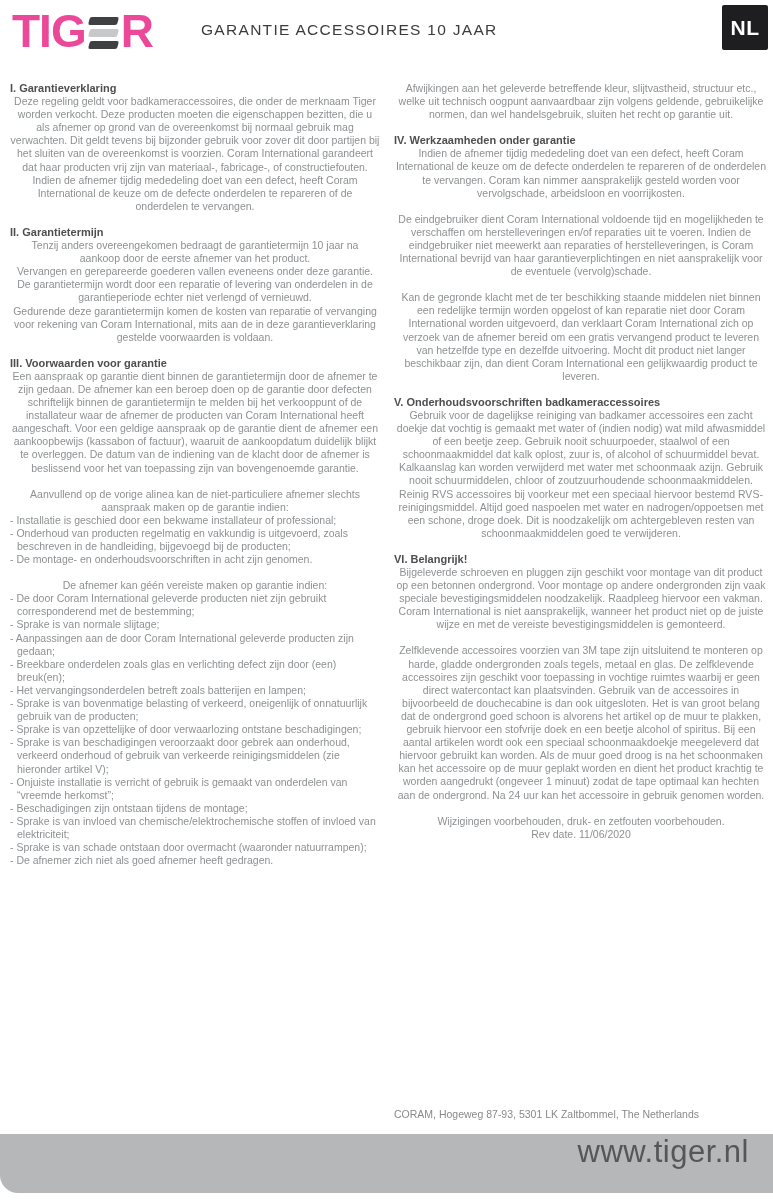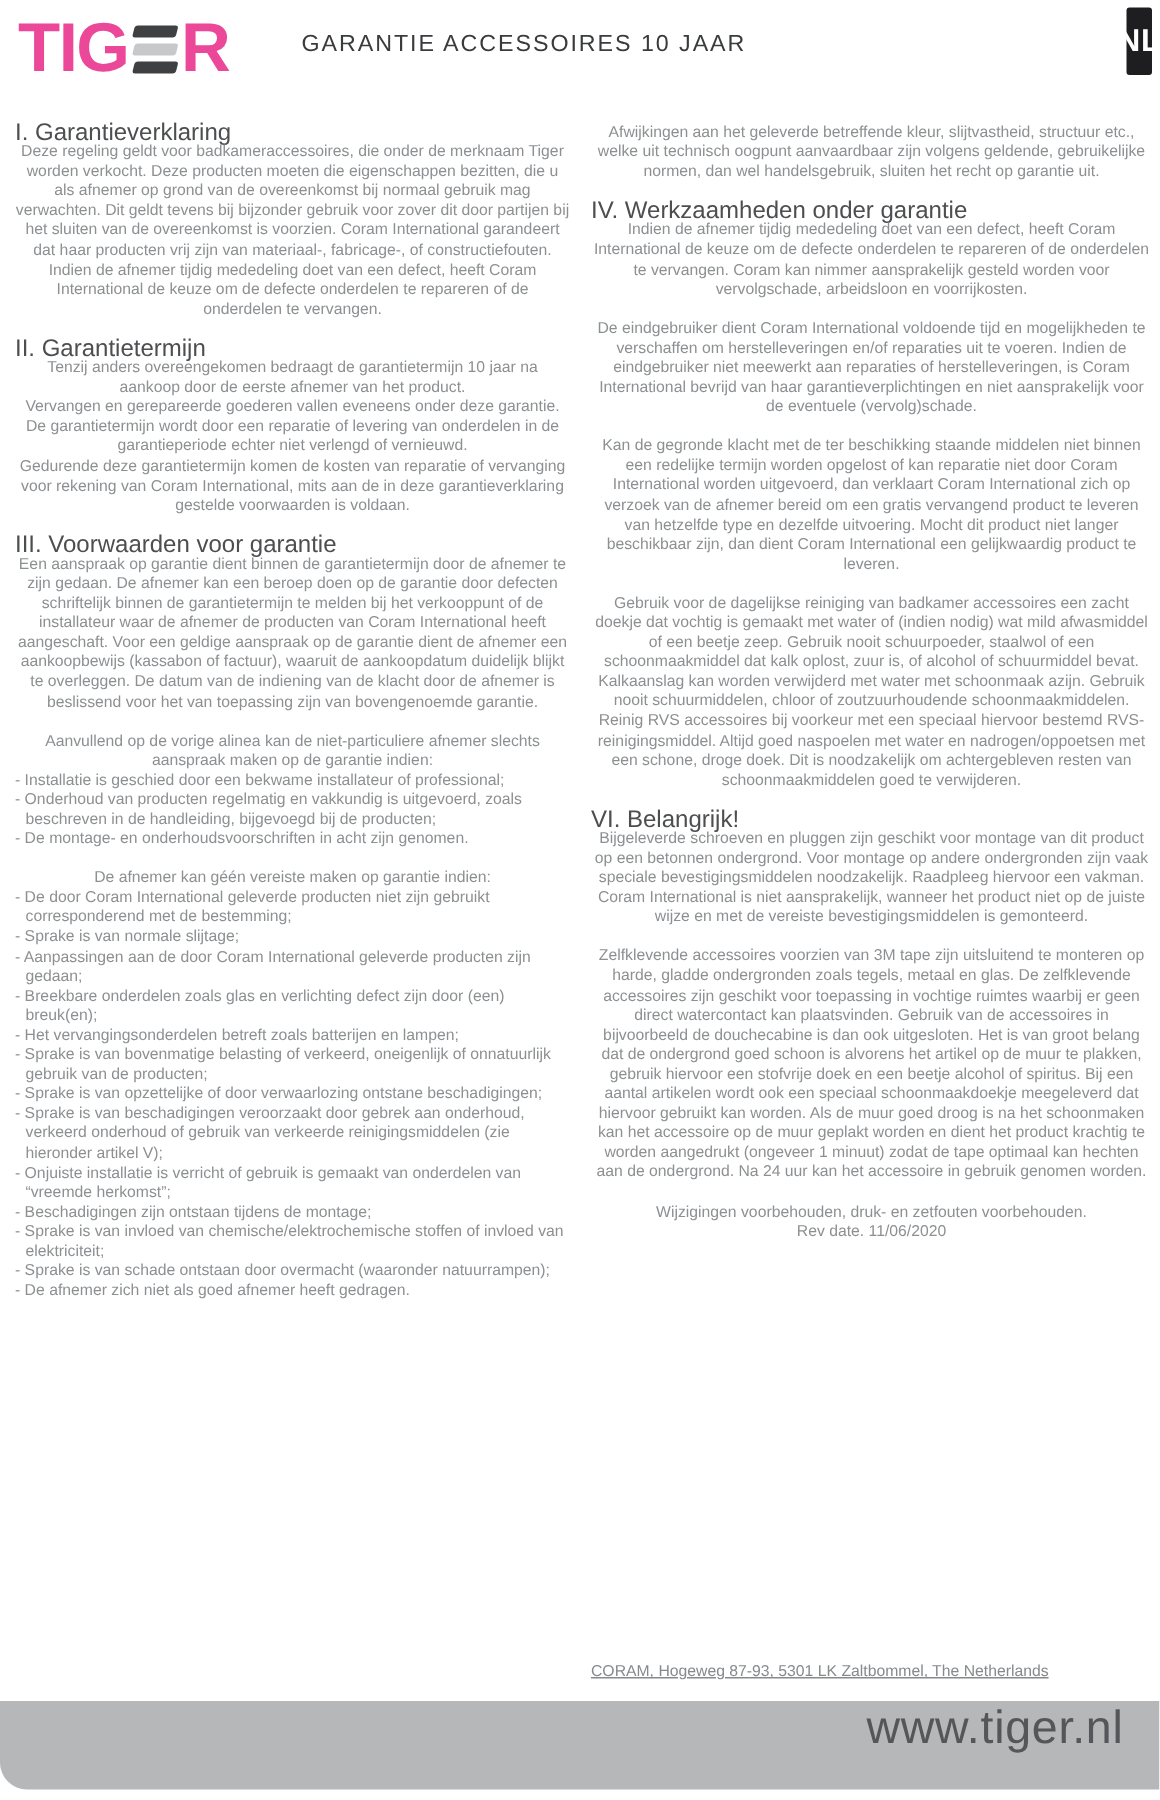--- a/index.html
+++ b/index.html
@@ -18,41 +18,41 @@
   .logo-e{display:inline-flex;flex-direction:column;justify-content:center;
     margin:0 3px;padding-top:4px;}
   .logo-e i{display:block;width:29px;height:8px;margin:2px 0;border-radius:2px;
     transform:skewX(-14deg);background:#3f4042;}
   .logo-e i.mid{background:#c7c8ca;}
   .doc-title{
     position:absolute;left:201px;top:21px;
     font-size:15.5px;font-weight:400;letter-spacing:1.3px;color:#3a3b3d;
   }
   .nl-badge{
-    position:absolute;right:5px;top:5px;width:17px;height:45px;
+    position:absolute;right:5px;top:5px;width:46px;height:45px;
     background:#1e1e20;color:#ffffff;border-radius:2px;
     display:flex;align-items:center;justify-content:center;
     font-size:21px;font-weight:700;letter-spacing:0.5px;
   }
   
   .col{
     position:absolute;top:82px;
     font-size:10.5px;line-height:13.1px;color:#8d9092;
   }
   .col-left{left:10px;width:370px;}
   .col-right{left:394px;width:374px;}
   .block{margin:0 0 13px 0;}
   .block.hd{margin-bottom:0;}
-  .sec-h{font-weight:400;color:#4d4e50;font-size:16px;}
+  .sec-h{font-weight:700;color:#4d4e50;font-size:11px;}
   .para{white-space:pre-line;text-align:center;}
   .bitem{text-indent:-7px;padding-left:7px;}
   
   .address{
     position:absolute;left:394px;top:1108px;
-    font-size:10.5px;color:#87898b;text-decoration:underline;
+    font-size:10.5px;color:#87898b;
   }
   .footer-bar{
     position:absolute;left:0;top:1134px;width:773px;height:59px;
     background:#b5b7b9;border-radius:0 0 0 18px;
     display:flex;align-items:flex-start;justify-content:flex-end;
     padding-right:24px;box-sizing:border-box;
   }
   .footer-url{
     font-size:31px;font-weight:400;color:#55565a;letter-spacing:0.5px;
     font-family:"Liberation Sans","DejaVu Sans",sans-serif;
@@ -132,20 +132,23 @@
     </div>
     <div class="block">
       <div class="para">Indien de afnemer tijdig mededeling doet van een defect, heeft Coram International de keuze om de defecte onderdelen te repareren of de onderdelen te vervangen. Coram kan nimmer aansprakelijk gesteld worden voor vervolgschade, arbeidsloon en voorrijkosten.</div>
     </div>
     <div class="block">
       <div class="para">De eindgebruiker dient Coram International voldoende tijd en mogelijkheden te verschaffen om herstelleveringen en/of reparaties uit te voeren. Indien de eindgebruiker niet meewerkt aan reparaties of herstelleveringen, is Coram International bevrijd van haar garantieverplichtingen en niet aansprakelijk voor de eventuele (vervolg)schade.</div>
     </div>
     <div class="block">
       <div class="para">Kan de gegronde klacht met de ter beschikking staande middelen niet binnen een redelijke termijn worden opgelost of kan reparatie niet door Coram International worden uitgevoerd, dan verklaart Coram International zich op verzoek van de afnemer bereid om een gratis vervangend product te leveren van hetzelfde type en dezelfde uitvoering. Mocht dit product niet langer beschikbaar zijn, dan dient Coram International een gelijkwaardig product te leveren.</div>
     </div>
+    <div class="block hd">
+      <div class="sec-h">V. Onderhoudsvoorschriften badkameraccessoires</div>
+    </div>
     <div class="block">
       <div class="para">Gebruik voor de dagelijkse reiniging van badkamer accessoires een zacht doekje dat vochtig is gemaakt met water of (indien nodig) wat mild afwasmiddel of een beetje zeep. Gebruik nooit schuurpoeder, staalwol of een schoonmaakmiddel dat kalk oplost, zuur is, of alcohol of schuurmiddel bevat. Kalkaanslag kan worden verwijderd met water met schoonmaak azijn. Gebruik nooit schuurmiddelen, chloor of zoutzuurhoudende schoonmaakmiddelen. Reinig RVS accessoires bij voorkeur met een speciaal hiervoor bestemd RVS-reinigingsmiddel. Altijd goed naspoelen met water en nadrogen/oppoetsen met een schone, droge doek. Dit is noodzakelijk om achtergebleven resten van schoonmaakmiddelen goed te verwijderen.</div>
     </div>
     <div class="block hd">
       <div class="sec-h">VI. Belangrijk!</div>
     </div>
     <div class="block">
       <div class="para">Bijgeleverde schroeven en pluggen zijn geschikt voor montage van dit product op een betonnen ondergrond. Voor montage op andere ondergronden zijn vaak speciale bevestigingsmiddelen noodzakelijk. Raadpleeg hiervoor een vakman. Coram International is niet aansprakelijk, wanneer het product niet op de juiste wijze en met de vereiste bevestigingsmiddelen is gemonteerd.</div>
     </div>
     <div class="block">

